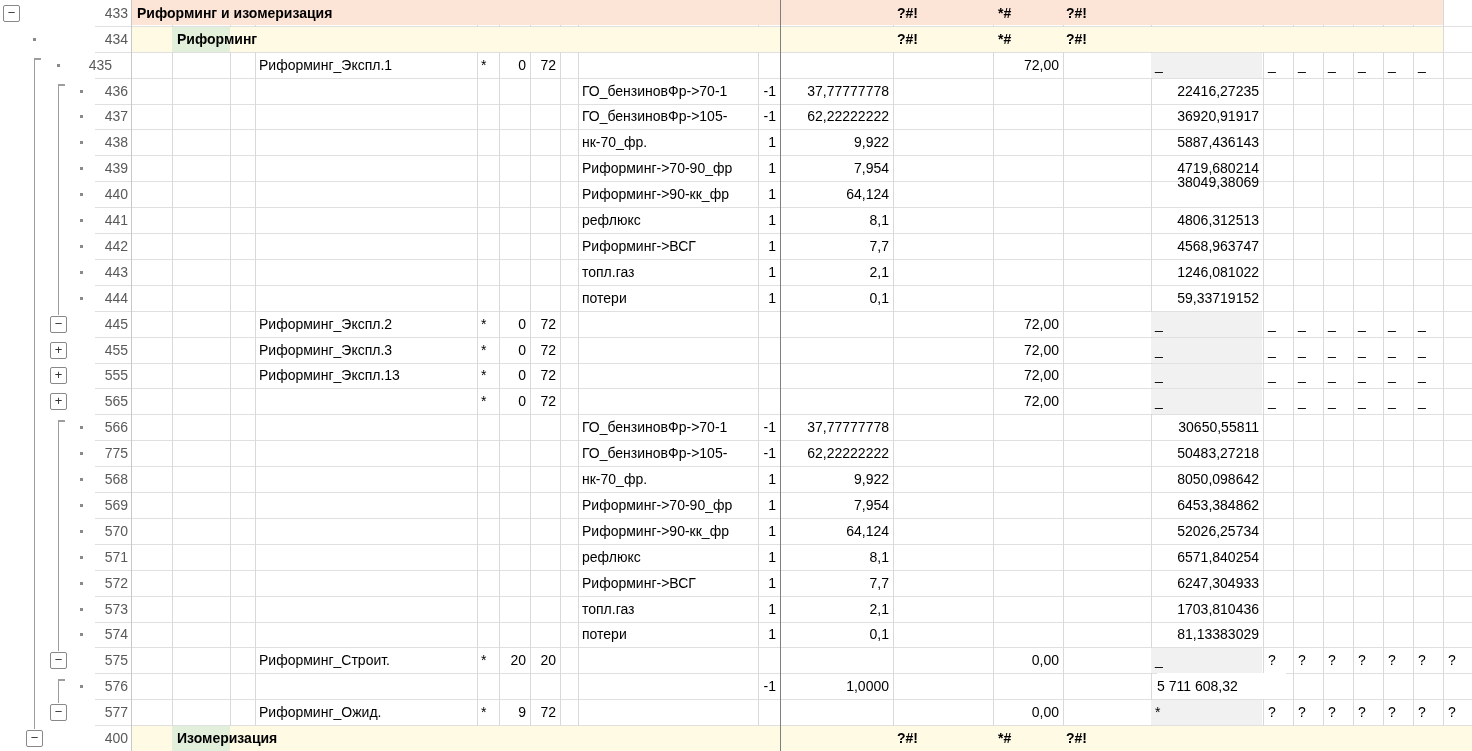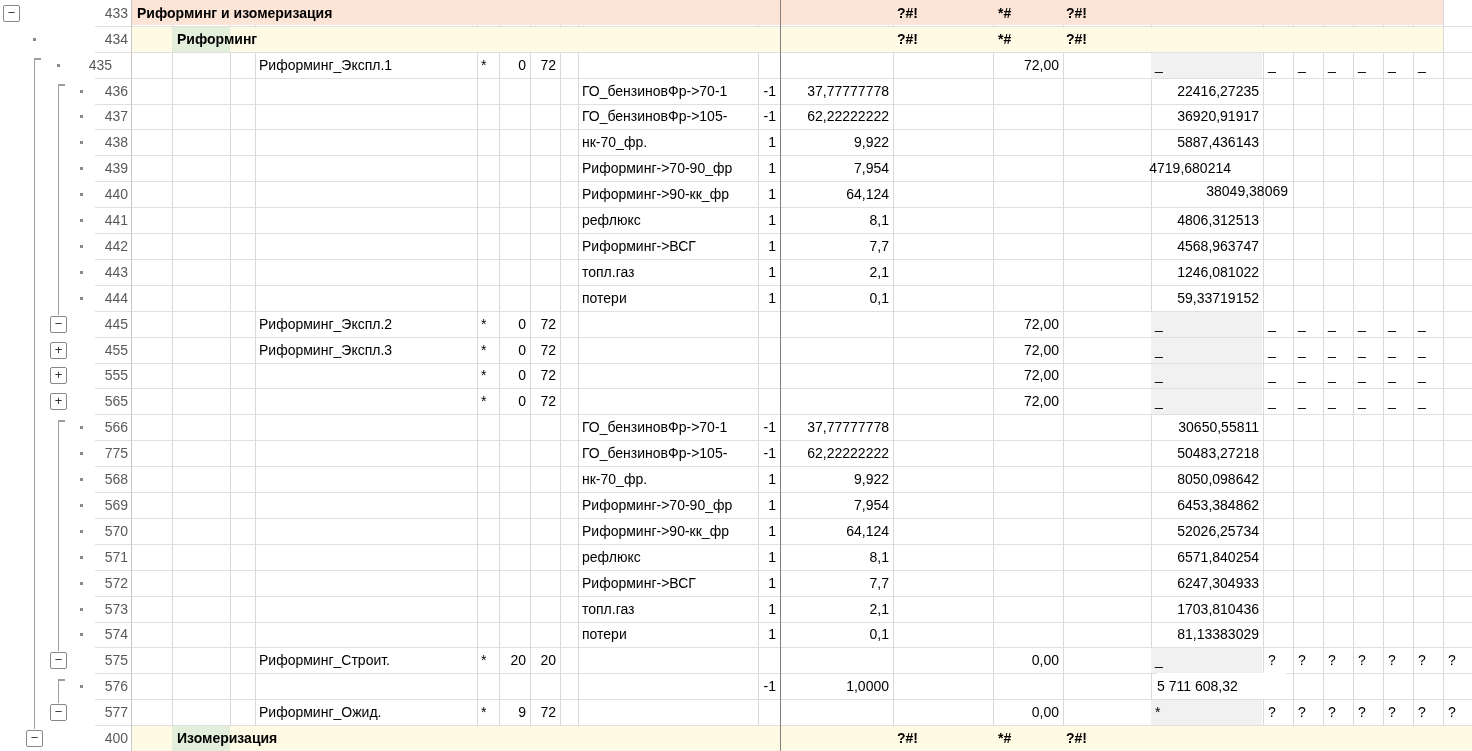--- a/index.html
+++ b/index.html
@@ -119,27 +119,27 @@
     <div class="odot" style="left: 80px; top: 141px;"></div>
     <div class="cell clip" style="left: 582px; top: 129px; width: 174px; height: 26px; line-height: 26px; text-align: left;">нк-70_фр.</div>
     <div class="cell" style="left: 752px; top: 129px; width: 24px; height: 26px; line-height: 26px; text-align: right;">1</div>
     <div class="cell" style="left: 780px; top: 129px; width: 109px; height: 26px; line-height: 26px; text-align: right;">9,922</div>
     <div class="cell" style="left: 1151px; top: 129px; width: 108px; height: 26px; line-height: 26px; text-align: right;">5887,436143</div>
     <div class="rownum" style="left: 95px; top: 155px; width: 33px; height: 26px; line-height: 26px;">439</div>
     <div class="odot" style="left: 80px; top: 167px;"></div>
     <div class="cell clip" style="left: 582px; top: 155px; width: 174px; height: 26px; line-height: 26px; text-align: left;">Риформинг-&gt;70-90_фр</div>
     <div class="cell" style="left: 752px; top: 155px; width: 24px; height: 26px; line-height: 26px; text-align: right;">1</div>
     <div class="cell" style="left: 780px; top: 155px; width: 109px; height: 26px; line-height: 26px; text-align: right;">7,954</div>
-    <div class="cell" style="left: 1123px; top: 155px; width: 108px; height: 26px; line-height: 26px; text-align: right;">4719,680214</div>
+    <div class="cell" style="left: 1151px; top: 155px; width: 108px; height: 26px; line-height: 26px; text-align: right;">4719,680214</div>
     <div class="rownum" style="left: 95px; top: 181px; width: 33px; height: 26px; line-height: 26px;">440</div>
     <div class="odot" style="left: 80px; top: 193px;"></div>
     <div class="cell clip" style="left: 582px; top: 181px; width: 174px; height: 26px; line-height: 26px; text-align: left;">Риформинг-&gt;90-кк_фр</div>
     <div class="cell" style="left: 752px; top: 181px; width: 24px; height: 26px; line-height: 26px; text-align: right;">1</div>
     <div class="cell" style="left: 780px; top: 181px; width: 109px; height: 26px; line-height: 26px; text-align: right;">64,124</div>
-    <div class="cell" style="left: 1151px; top: 178px; width: 108px; height: 26px; line-height: 26px; text-align: right; padding-left: 29px;">38049,38069</div>
+    <div class="cell" style="left: 1151px; top: 169px; width: 108px; height: 26px; line-height: 26px; text-align: right;">38049,38069</div>
     <div class="rownum" style="left: 95px; top: 207px; width: 33px; height: 26px; line-height: 26px;">441</div>
     <div class="odot" style="left: 80px; top: 219px;"></div>
     <div class="cell clip" style="left: 582px; top: 207px; width: 174px; height: 26px; line-height: 26px; text-align: left;">рефлюкс</div>
     <div class="cell" style="left: 752px; top: 207px; width: 24px; height: 26px; line-height: 26px; text-align: right;">1</div>
     <div class="cell" style="left: 780px; top: 207px; width: 109px; height: 26px; line-height: 26px; text-align: right;">8,1</div>
     <div class="cell" style="left: 1151px; top: 207px; width: 108px; height: 26px; line-height: 26px; text-align: right;">4806,312513</div>
     <div class="rownum" style="left: 95px; top: 233px; width: 33px; height: 26px; line-height: 26px;">442</div>
     <div class="odot" style="left: 80px; top: 245px;"></div>
     <div class="cell clip" style="left: 582px; top: 233px; width: 174px; height: 26px; line-height: 26px; text-align: left;">Риформинг-&gt;ВСГ</div>
     <div class="cell" style="left: 752px; top: 233px; width: 24px; height: 26px; line-height: 26px; text-align: right;">1</div>
@@ -183,20 +183,21 @@
     <div class="cell" style="left: 1155px; top: 337px; width: 40px; height: 26px; line-height: 26px; text-align: left;">_</div>
     <div class="cell" style="left: 1268px; top: 337px; width: 22px; height: 26px; line-height: 26px; text-align: left;">_</div>
     <div class="cell" style="left: 1298px; top: 337px; width: 22px; height: 26px; line-height: 26px; text-align: left;">_</div>
     <div class="cell" style="left: 1328px; top: 337px; width: 22px; height: 26px; line-height: 26px; text-align: left;">_</div>
     <div class="cell" style="left: 1358px; top: 337px; width: 22px; height: 26px; line-height: 26px; text-align: left;">_</div>
     <div class="cell" style="left: 1388px; top: 337px; width: 22px; height: 26px; line-height: 26px; text-align: left;">_</div>
     <div class="cell" style="left: 1418px; top: 337px; width: 22px; height: 26px; line-height: 26px; text-align: left;">_</div>
     <div class="fill" style="left: 1151px; top: 364px; width: 111px; height: 24px; background: rgb(241, 241, 241);"></div>
     <div class="rownum" style="left: 95px; top: 363px; width: 33px; height: 25px; line-height: 25px;">555</div>
     <div class="obtn" style="left: 50px; top: 367px;">+</div>
+    <div class="cell" style="left: 259px; top: 363px; width: 215px; height: 25px; line-height: 25px; text-align: left;">Риформинг_Экспл.13</div>
     <div class="cell" style="left: 481px; top: 363px; width: 15px; height: 25px; line-height: 25px; text-align: left;">*</div>
     <div class="cell" style="left: 498px; top: 363px; width: 28px; height: 25px; line-height: 25px; text-align: right;">0</div>
     <div class="cell" style="left: 529px; top: 363px; width: 27px; height: 25px; line-height: 25px; text-align: right;">72</div>
     <div class="cell" style="left: 993px; top: 363px; width: 66px; height: 25px; line-height: 25px; text-align: right;">72,00</div>
     <div class="cell" style="left: 1155px; top: 363px; width: 40px; height: 25px; line-height: 25px; text-align: left;">_</div>
     <div class="cell" style="left: 1268px; top: 363px; width: 22px; height: 25px; line-height: 25px; text-align: left;">_</div>
     <div class="cell" style="left: 1298px; top: 363px; width: 22px; height: 25px; line-height: 25px; text-align: left;">_</div>
     <div class="cell" style="left: 1328px; top: 363px; width: 22px; height: 25px; line-height: 25px; text-align: left;">_</div>
     <div class="cell" style="left: 1358px; top: 363px; width: 22px; height: 25px; line-height: 25px; text-align: left;">_</div>
     <div class="cell" style="left: 1388px; top: 363px; width: 22px; height: 25px; line-height: 25px; text-align: left;">_</div>

